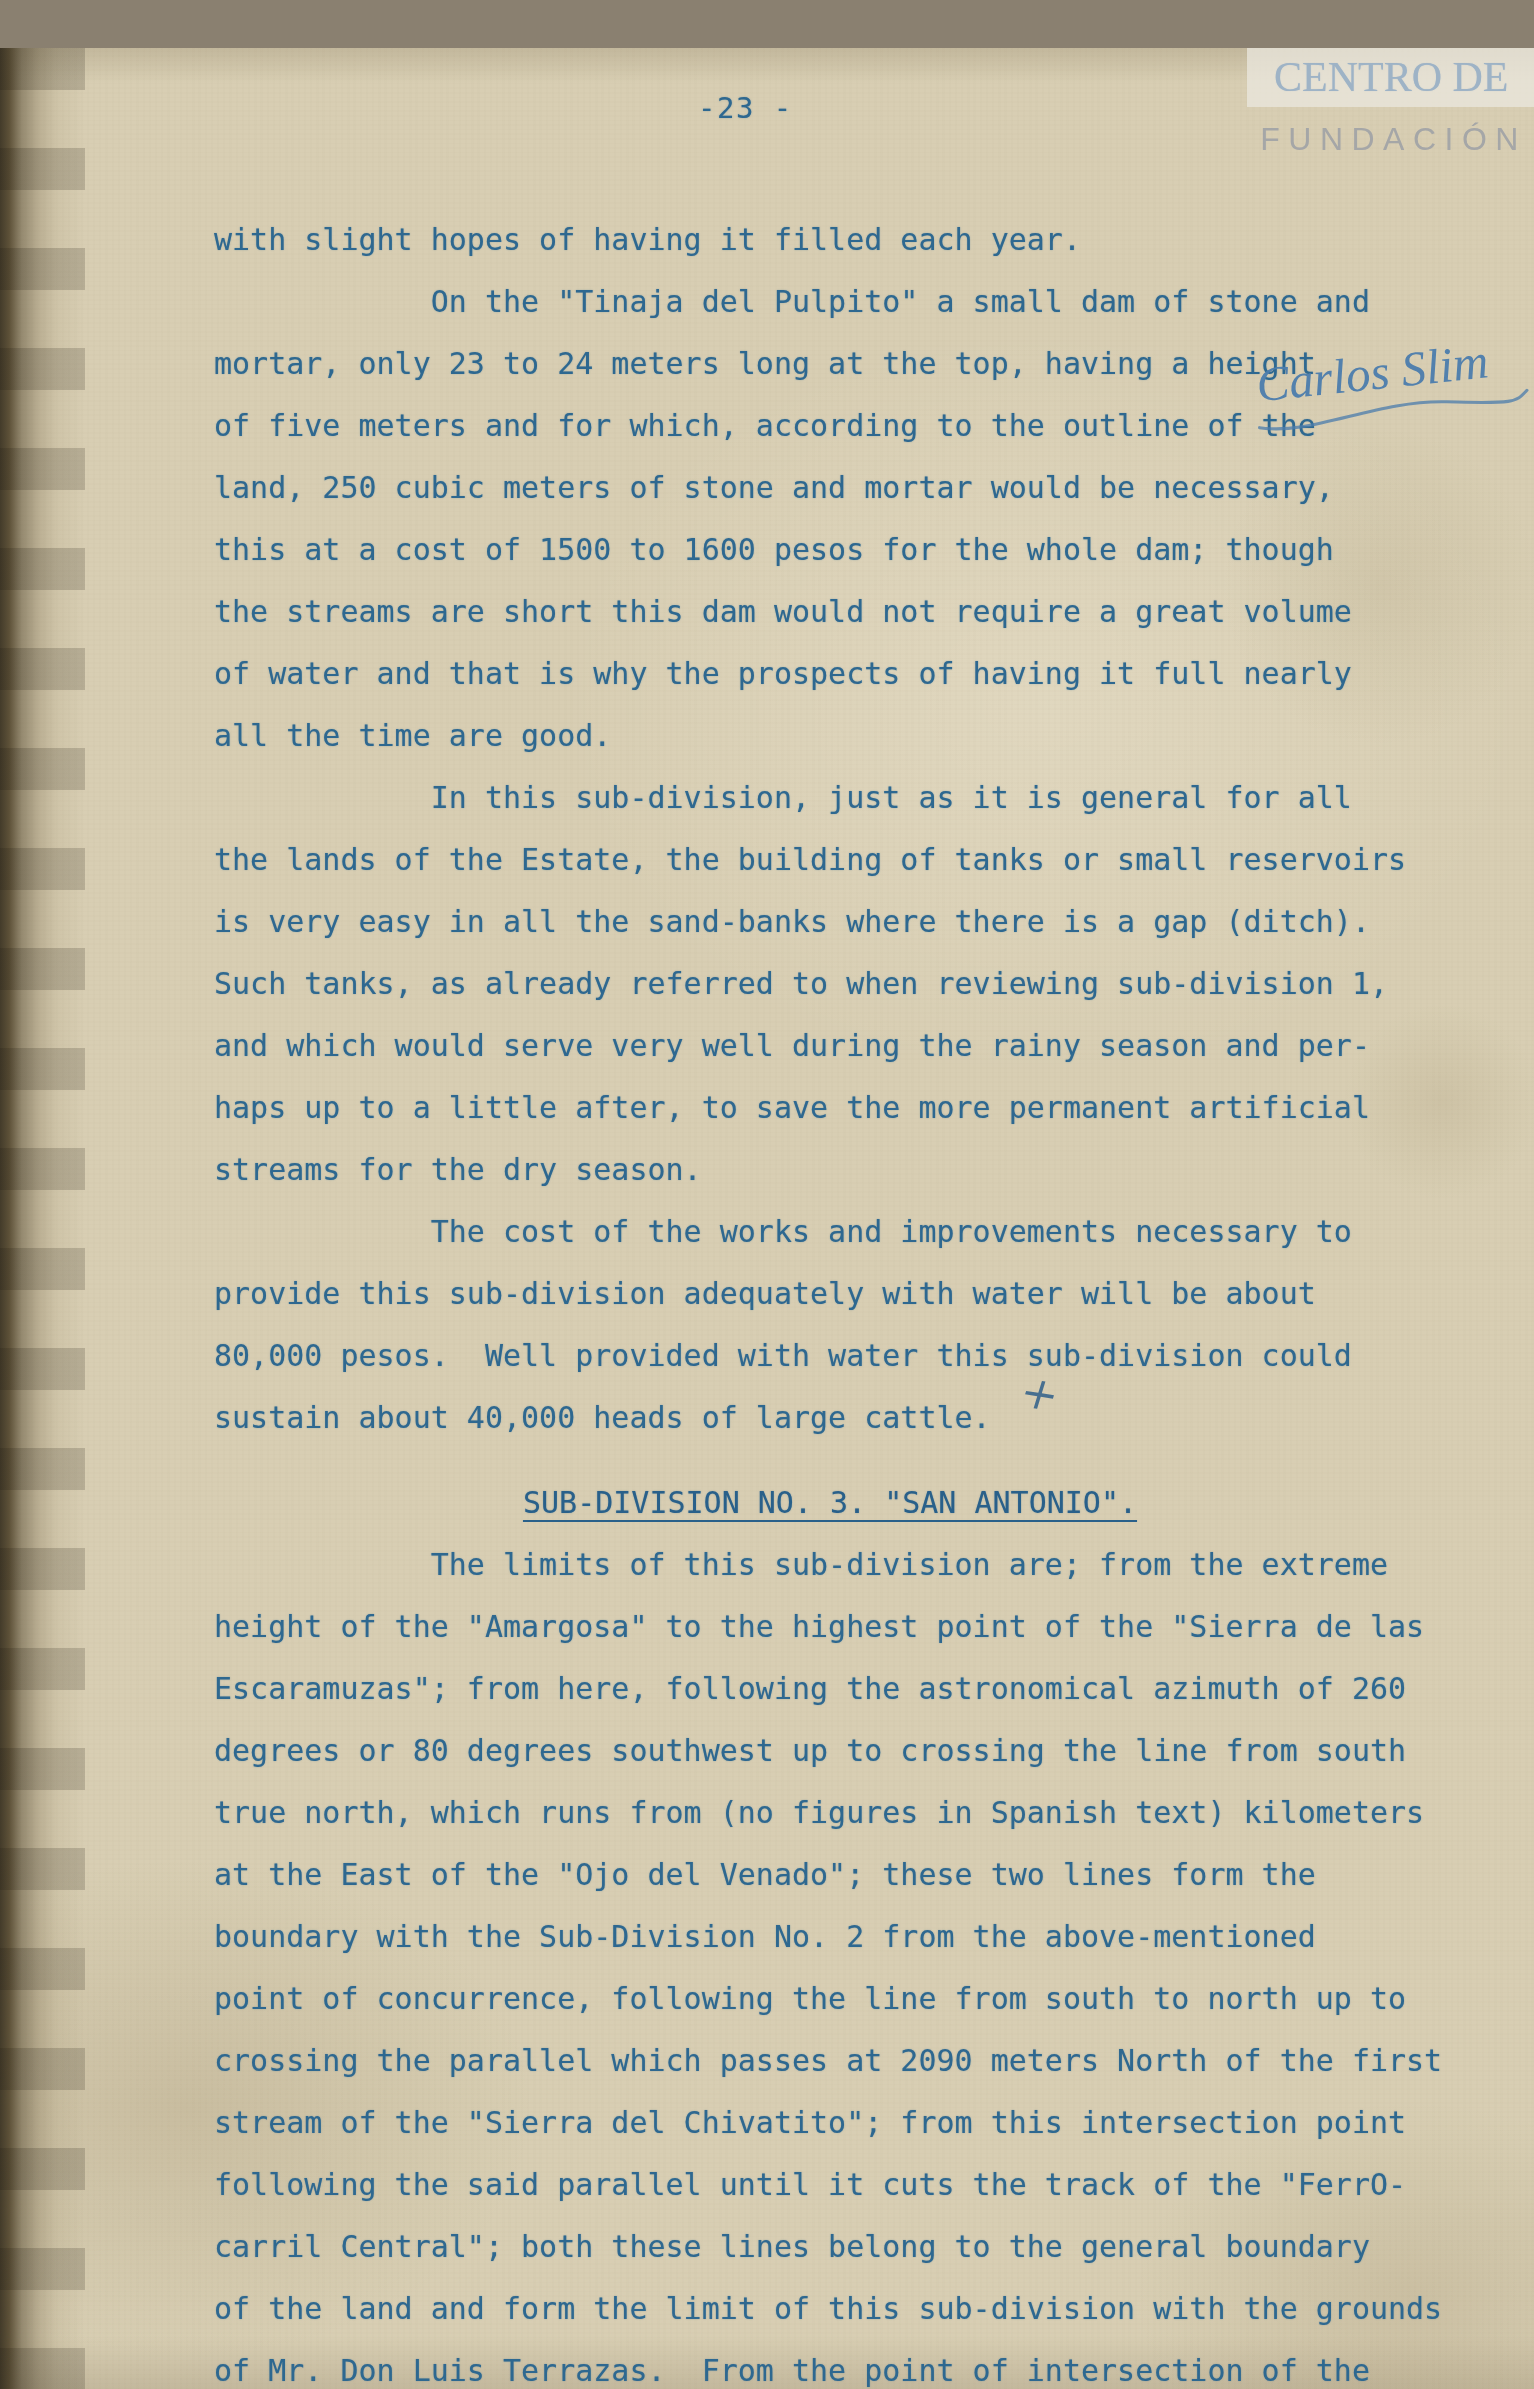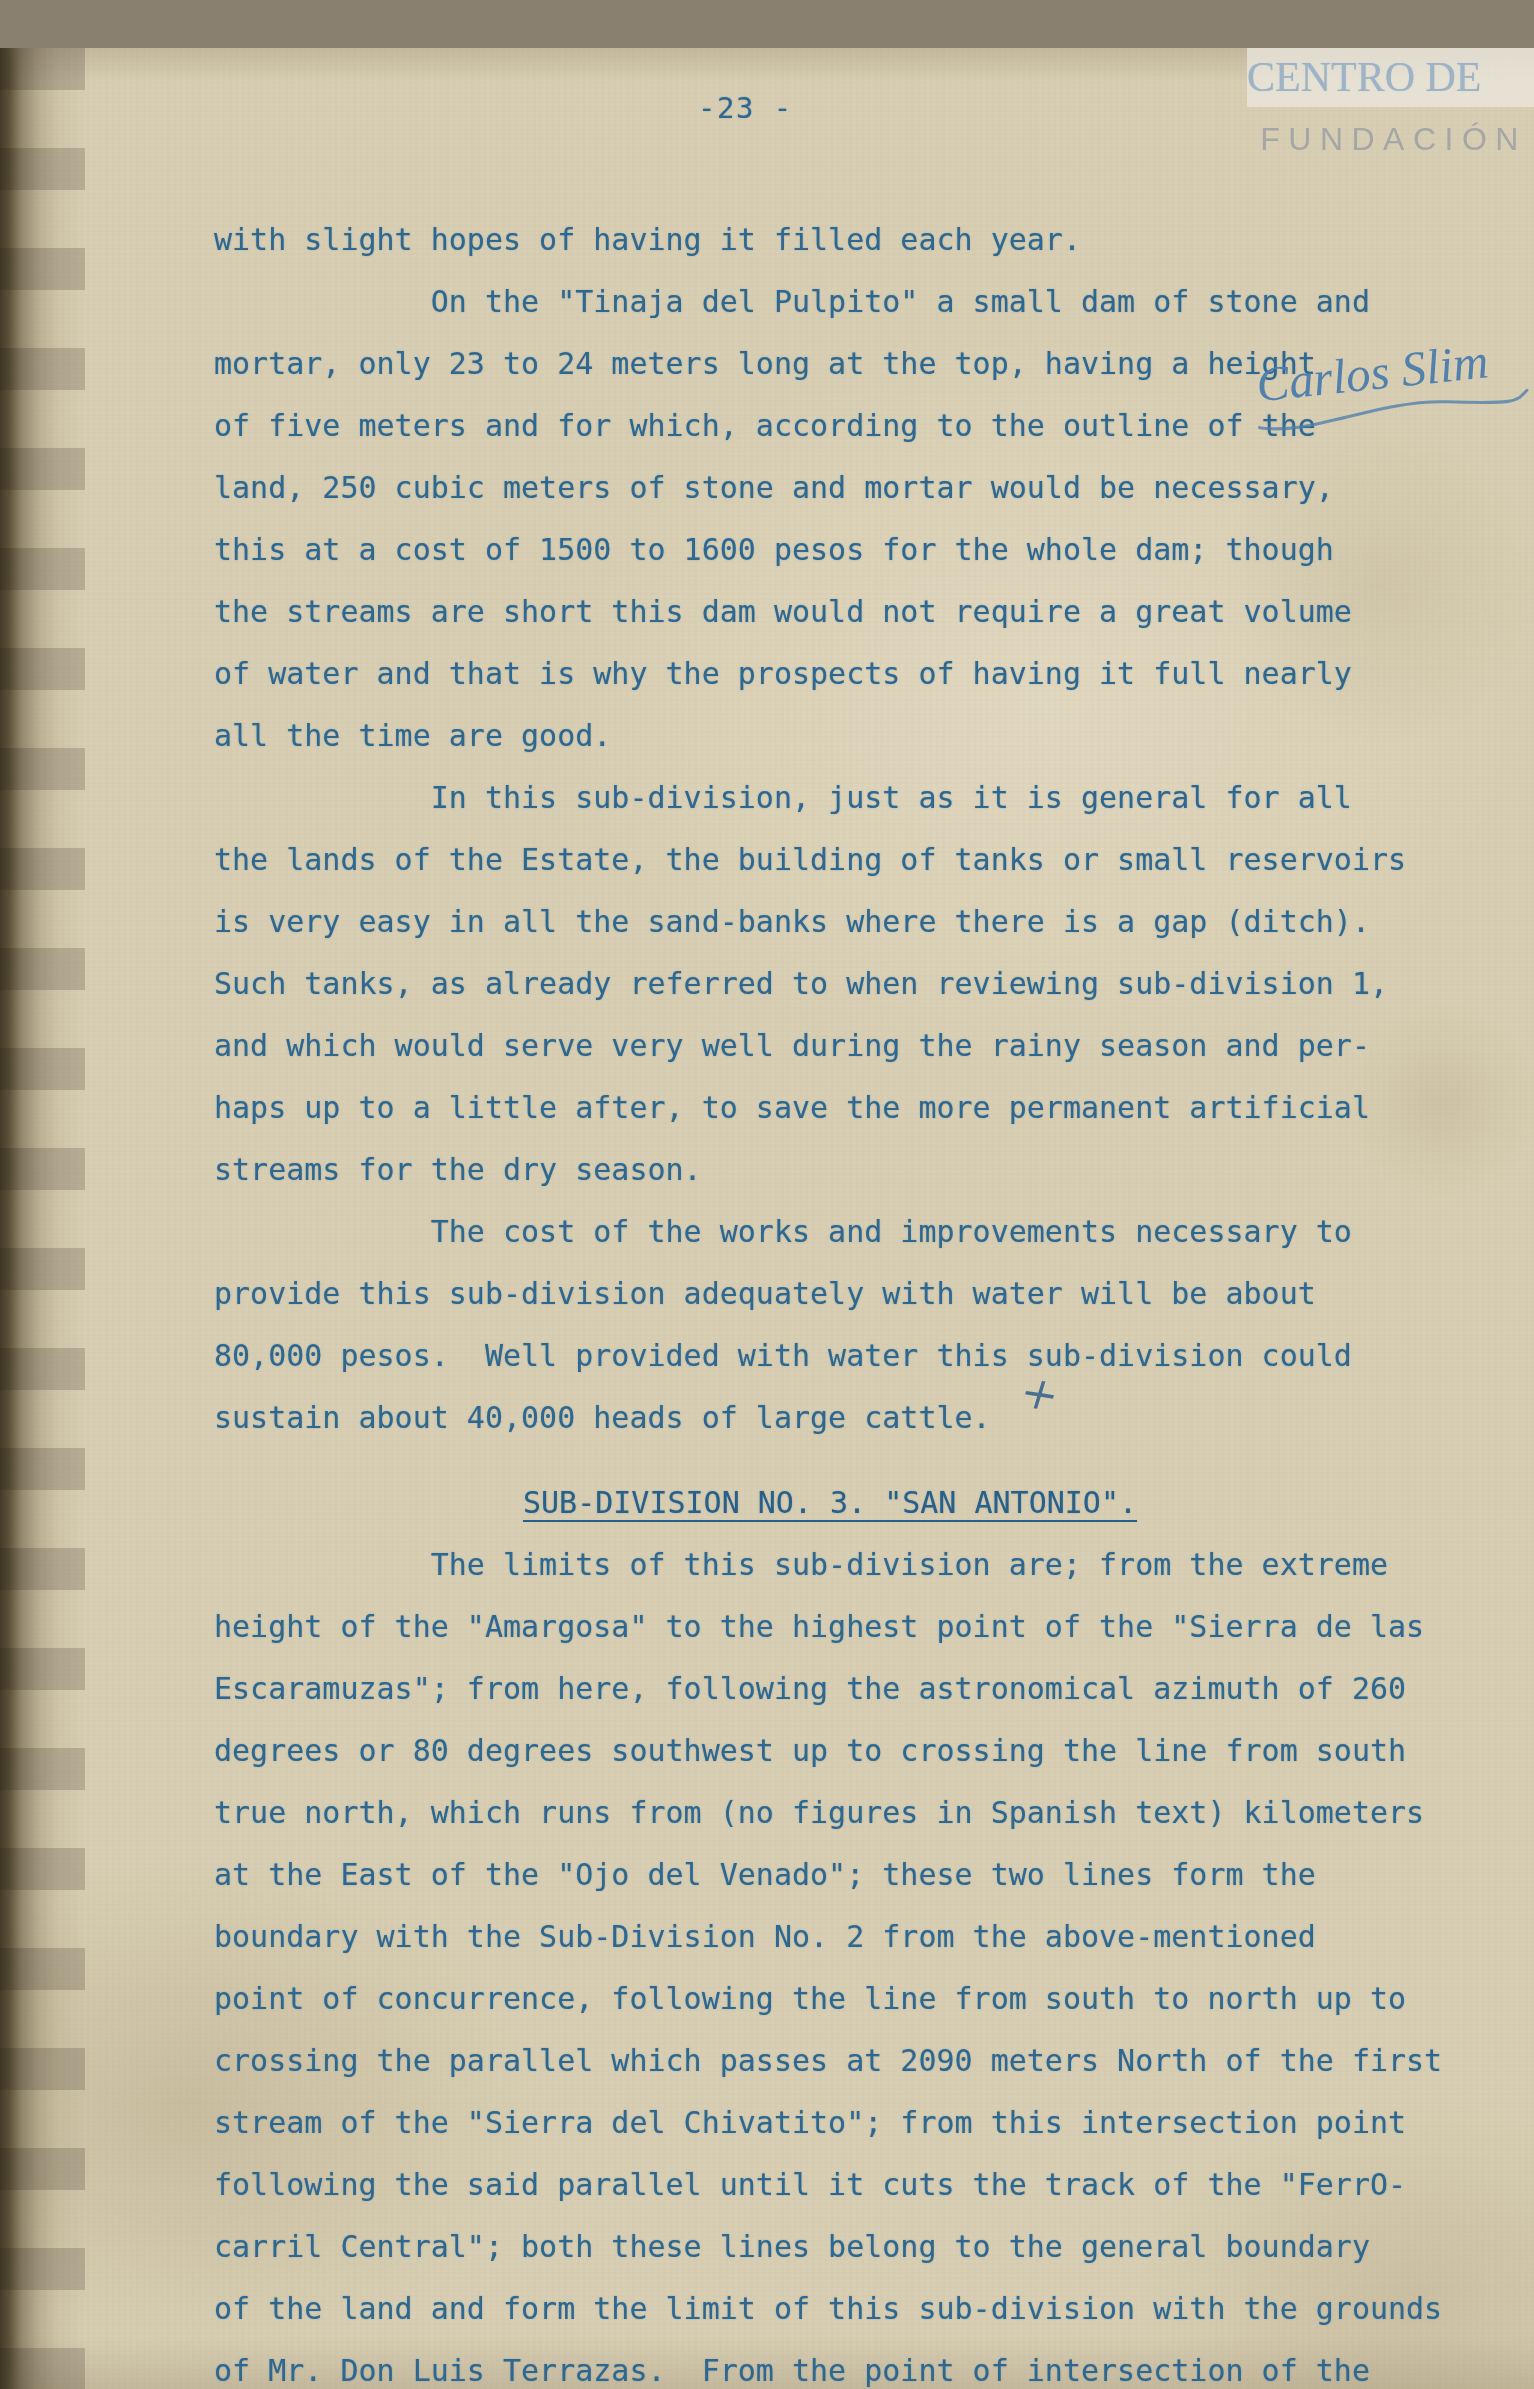--- a/index.html
+++ b/index.html
@@ -54,21 +54,21 @@
   }
   .watermark{
     position:absolute;top:0;right:0;width:287px;z-index:3;
     font-family:"Liberation Serif",serif;
     text-align:left;
   }
   .wm-line{
     font-size:42px;line-height:59px;
     color:#9eb3c6;
     background:rgba(235,233,224,0.72);
-    padding-left:0;
+    padding-left:27px;
     text-shadow:0 0 0.8px rgba(158,179,198,0.7);
   }
   .wm-foundation{
     margin-top:14px;padding-left:6.2px;
     font-family:"Liberation Sans",sans-serif;
     font-size:32px;letter-spacing:8.5px;
     color:#a3a5a7;opacity:0.95;text-align:center;
   }
   .signature{
     position:absolute;left:10.8px;top:294px;width:277px;height:100px;

